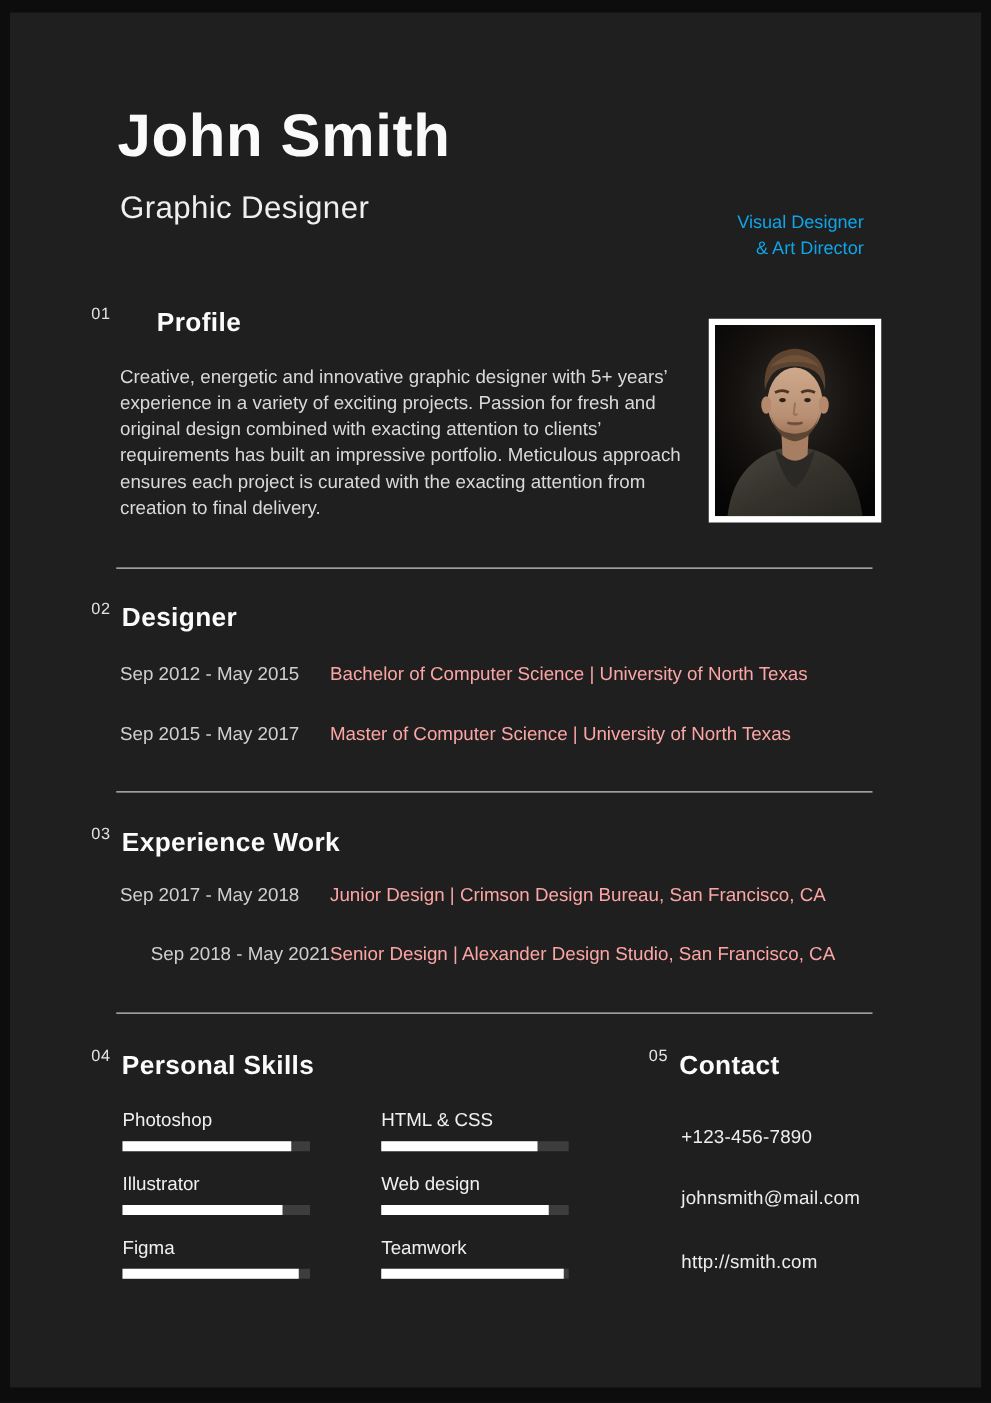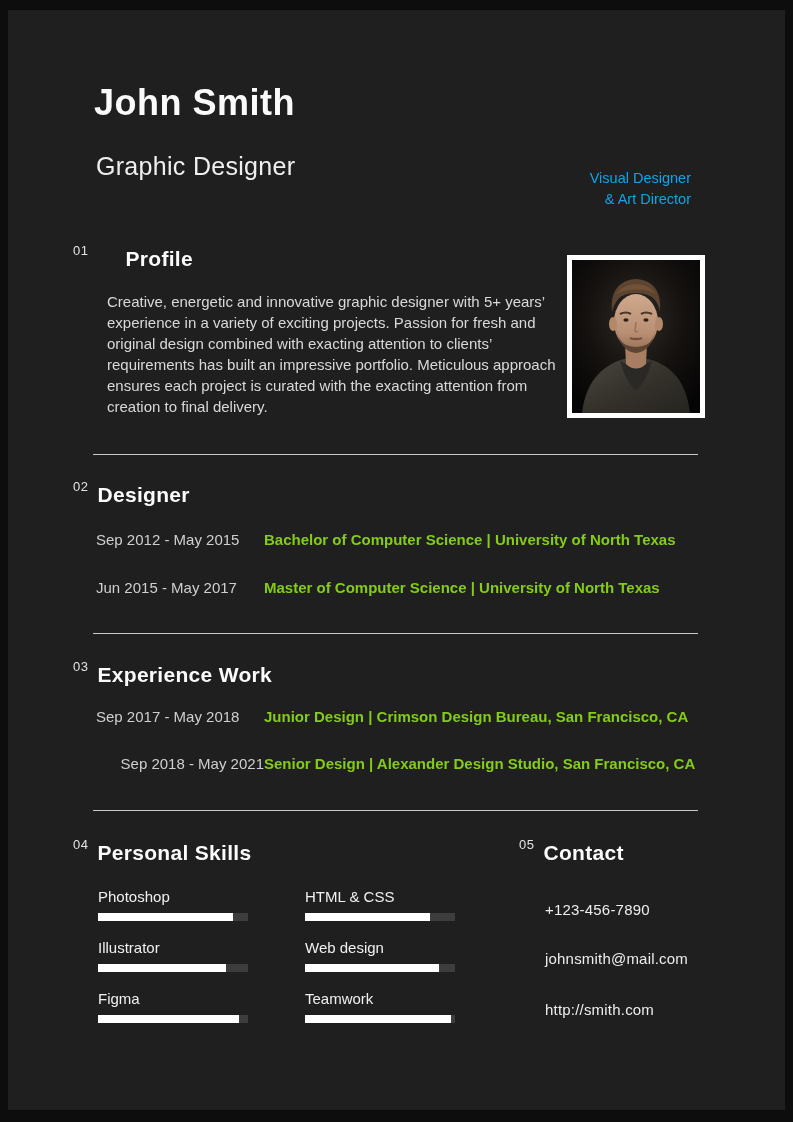--- a/index.html
+++ b/index.html
@@ -14,21 +14,21 @@
     border-width: 10px 8px 12px 8px;
     font-family: "Liberation Sans", sans-serif;
     color: #ffffff;
     overflow: hidden;
   }
   .abs { position: absolute; }
 
   
   .name {
     left: 86px; top: 72px;
-    font-size: 36px;
+    font-size: 48px;
     font-weight: bold;
     letter-spacing: 0.5px;
     color: #fafafa;
   }
   .subtitle {
     left: 88px; top: 142px;
     font-size: 25px;
     font-weight: 400;
     color: #efefef;
     letter-spacing: 0.3px;
@@ -61,21 +61,20 @@
   }
 
   
   .profile-head { left: 65px; top: 234px; gap: 28px; }
   .profile-body {
     left: 88px; top: 281px;
     width: 452px;
     font-size: 15px;
     line-height: 21px;
     color: #d9d9d9;
-    margin-left: 11px;
   }
   .photo-frame {
     left: 559px; top: 245px;
     width: 138px; height: 163px;
     background: #ffffff;
     padding: 5px;
   }
   .photo-frame svg { display: block; width: 128px; height: 153px; }
 
   .divider {
@@ -92,22 +91,22 @@
   .edu-head { left: 65px; top: 470px; }
   .exp-head { left: 65px; top: 650px; }
   .row { display: flex; font-size: 15px; }
   .row .period {
     width: 168px;
     flex: 0 0 168px;
     color: #cfcfcf;
     font-weight: 400;
   }
   .row .desc {
-    font-weight: bold;
-    color: #84cc16;
+    font-weight: normal;
+    color: #fca5a5;
     white-space: nowrap;
   }
   .edu-row1 { left: 88px; top: 521px; }
   .edu-row2 { left: 88px; top: 569px; }
   .exp-row1 { left: 88px; top: 698px; }
   .exp-row2 { left: 88px; top: 745px; text-align: right; }
 
   
   .skills-head { left: 65px; top: 828px; }
   .contact-head { left: 511px; top: 828px; }
@@ -211,21 +210,21 @@
 
   <div class="abs sec-head edu-head">
     <span class="sec-num">02</span>
     <span class="sec-title">Designer</span>
   </div>
   <div class="abs row edu-row1">
     <span class="period">Sep 2012 - May 2015</span>
     <span class="desc">Bachelor of Computer Science | University of North Texas</span>
   </div>
   <div class="abs row edu-row2">
-    <span class="period">Jun 2015 - May 2017</span>
+    <span class="period">Sep 2015 - May 2017</span>
     <span class="desc">Master of Computer Science | University of North Texas</span>
   </div>
 
   <div class="abs divider div2"></div>
 
   <div class="abs sec-head exp-head">
     <span class="sec-num">03</span>
     <span class="sec-title">Experience Work</span>
   </div>
   <div class="abs row exp-row1">

